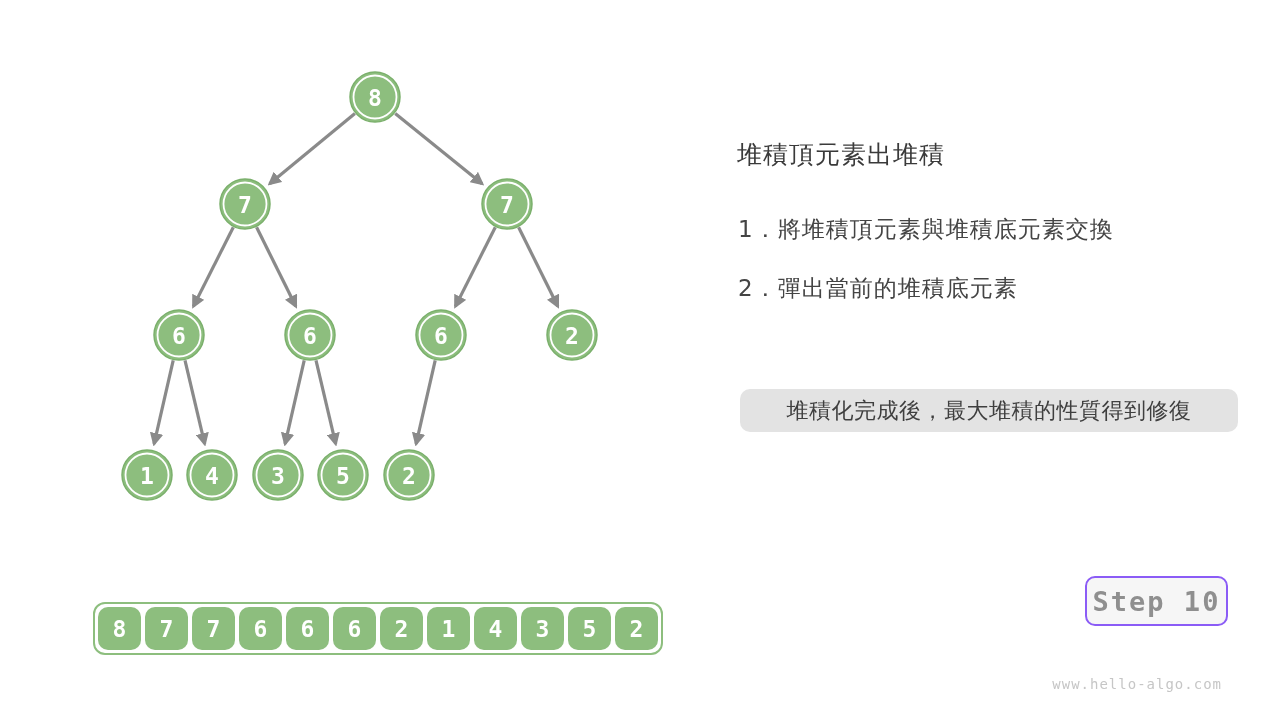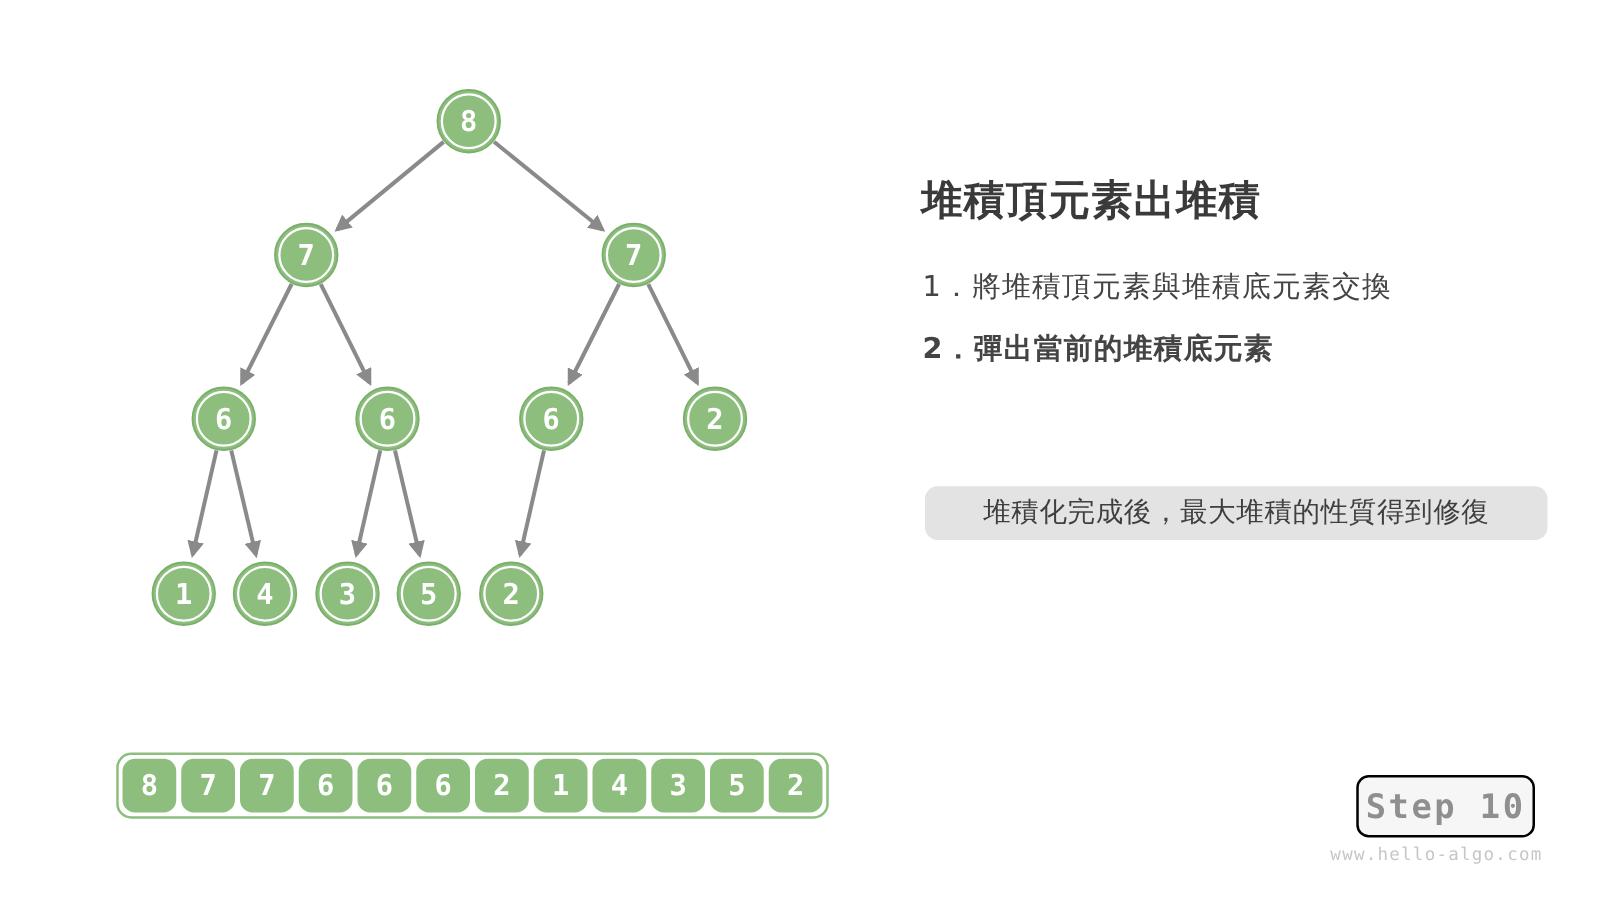--- a/index.html
+++ b/index.html
@@ -26,36 +26,36 @@
     font-family: "DejaVu Sans Mono", monospace;
     font-weight: bold;
     fill: #ffffff;
   }
 
   
   .panel-title {
     position: absolute;
     left: 737px;
     top: 138px;
-    font-size: 33px;
-    font-weight: bold;
+    font-size: 25px;
+    font-weight: normal;
     color: #3a3a3a;
     letter-spacing: 1px;
     white-space: nowrap;
   }
   .panel-step {
     position: absolute;
     left: 738px;
     font-size: 23px;
     color: #444444;
     letter-spacing: 1px;
     white-space: nowrap;
   }
   .panel-step.s0 { top: 214px; }
-  .panel-step.s1 { top: 263px; font-weight: bold; }
+  .panel-step.s1 { top: 273px; }
   .panel-step.s2 { top: 316px; }
   .panel-note {
     position: absolute;
     left: 740px;
     top: 389px;
     width: 498px;
     height: 43px;
     background: #e3e3e3;
     border-radius: 10px;
     color: #3f3f3f;
@@ -89,38 +89,38 @@
     font-size: 23px;
     display: flex;
     align-items: center;
     justify-content: center;
   }
 
   
   .step-badge {
     position: absolute;
     left: 1085px;
-    top: 620px;
+    top: 576px;
     width: 139px;
     height: 46px;
     background: #f6f6f6;
-    border: 2px solid #000000;
+    border: 2px solid #8b5cf6;
     border-radius: 10px;
     color: #8f8f8f;
     font-family: "DejaVu Sans Mono", monospace;
     font-weight: bold;
     font-size: 27px;
     display: flex;
     align-items: center;
     justify-content: center;
     letter-spacing: 2px;
   }
   .watermark {
     position: absolute;
-    right: 46px;
+    right: 58px;
     top: 676px;
     color: #c6c6c6;
     font-family: "DejaVu Sans Mono", monospace;
     font-size: 14px;
     letter-spacing: 1px;
     text-align: right;
   }
 </style>
 </head>
 <body>

